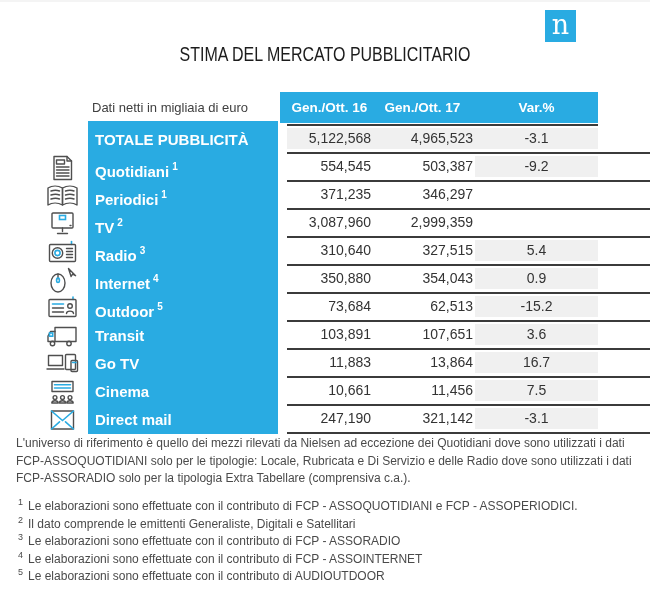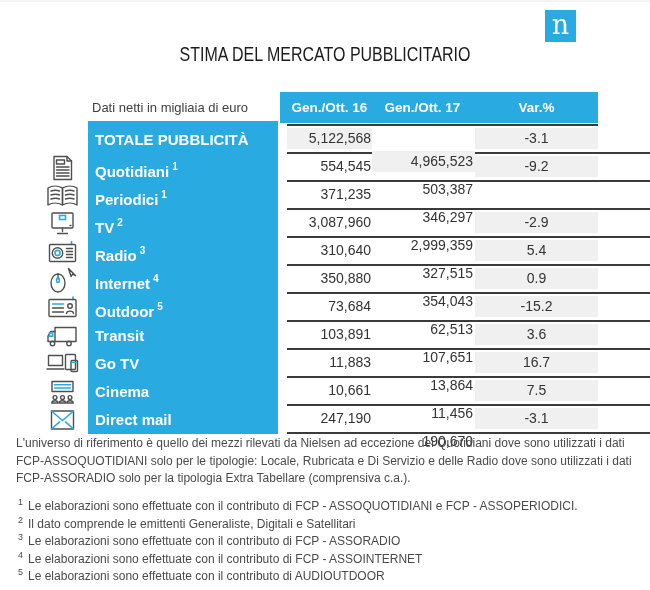--- a/index.html
+++ b/index.html
@@ -54,21 +54,21 @@
     position:absolute;left:287px;top:122px;width:311px;height:2px;background:var(--border-dark);
   }
   .vrow{
     position:absolute;left:287px;width:366px;height:28px;box-sizing:border-box;
     border-bottom:2px solid var(--border-dark);
   }
   .cell{
     position:absolute;top:2px;height:21px;line-height:21px;font-size:14px;color:var(--text-dark);
   }
   .c16{left:0;width:85px;text-align:right;padding-right:1px;box-sizing:border-box;}
-  .c17{left:85px;width:103px;text-align:right;padding-right:2px;box-sizing:border-box;margin-top:23px;}
+  .c17{left:85px;width:103px;text-align:right;padding-right:2px;box-sizing:border-box;}
   .cvar{left:188px;width:123px;text-align:center;background:var(--row-gray);}
   .vrow.total .c16,.vrow.total .c17{background:var(--row-gray);}
   .media-icon{
     position:absolute;left:44px;width:37px;height:26px;
   }
   .media-icon svg{width:37px;height:26px;display:block;}
   .note{
     position:absolute;left:16px;top:433px;width:620px;margin:0;
     font-size:12px;line-height:17.5px;color:#4a4a4a;
   }
@@ -119,21 +119,20 @@
         <span class="cell c17">503,387</span>
         <span class="cell cvar">-9.2</span>
       </div>
       <div class="vrow" style="top: 180px;">
         <span class="cell c16">371,235</span>
         <span class="cell c17">346,297</span>
       </div>
       <div class="vrow" style="top: 208px;">
         <span class="cell c16">3,087,960</span>
         <span class="cell c17">2,999,359</span>
-        <span class="cell cvar">-2.9</span>
       </div>
       <div class="vrow" style="top: 236px;">
         <span class="cell c16">310,640</span>
         <span class="cell c17">327,515</span>
         <span class="cell cvar">5.4</span>
       </div>
       <div class="vrow" style="top: 264px;">
         <span class="cell c16">350,880</span>
         <span class="cell c17">354,043</span>
         <span class="cell cvar">0.9</span>
@@ -153,21 +152,21 @@
         <span class="cell c17">13,864</span>
         <span class="cell cvar">16.7</span>
       </div>
       <div class="vrow" style="top: 376px;">
         <span class="cell c16">10,661</span>
         <span class="cell c17">11,456</span>
         <span class="cell cvar">7.5</span>
       </div>
       <div class="vrow" style="top: 404px;">
         <span class="cell c16">247,190</span>
-        <span class="cell c17">190,670</span>
+        <span class="cell c17">321,142</span>
         <span class="cell cvar">-3.1</span>
       </div>
     </div>
   <div id="icons-col">
       <div class="media-icon" style="top: 153px;">
         <svg viewBox="0 0 37 26">
           <path fill="none" stroke="var(--icon-stroke)" stroke-width="1.4" stroke-linejoin="round" stroke-linecap="round" d="M10 1.5 h13 l4.5 4.5 v18.5 h-17.5 z"></path>
           <path fill="none" stroke="var(--icon-stroke)" stroke-width="1.4" stroke-linejoin="round" stroke-linecap="round" d="M23 1.5 v4.5 h4.5"></path>
           <rect fill="none" stroke="var(--icon-stroke)" stroke-width="1.4" stroke-linejoin="round" stroke-linecap="round" x="12.5" y="5" width="8" height="4"></rect>
           <path fill="none" stroke="var(--icon-stroke)" stroke-width="1.4" stroke-linejoin="round" stroke-linecap="round" d="M12.5 12 h12.5 M12.5 15 h12.5 M12.5 18 h12.5 M12.5 21 h12.5"></path>

